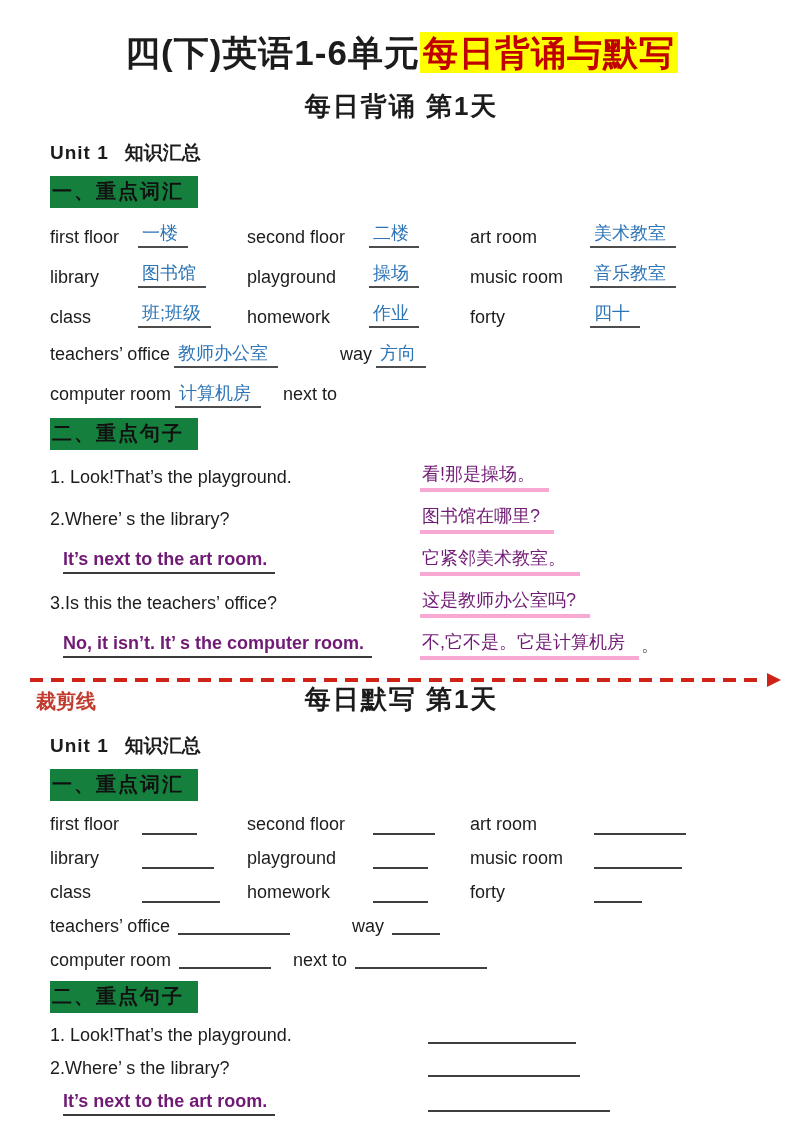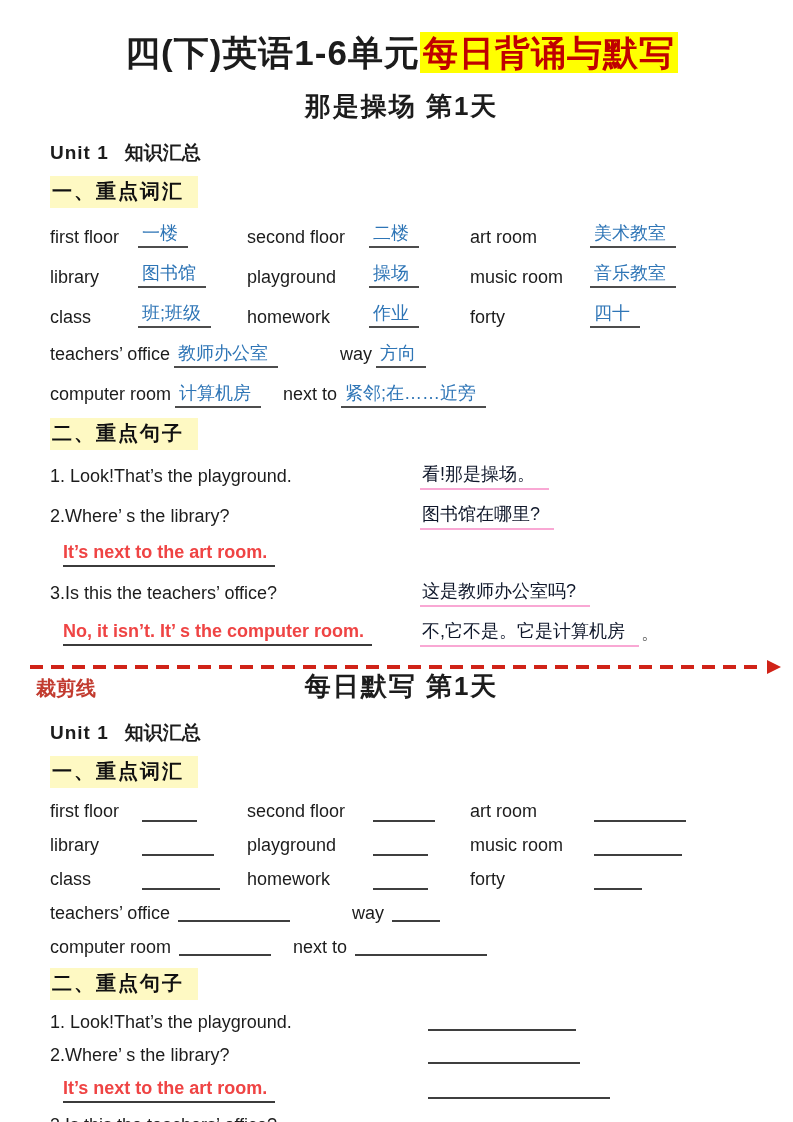--- a/index.html
+++ b/index.html
@@ -14,42 +14,42 @@
   
   .main-title { text-align:center; font-size:35px; font-weight:800; letter-spacing:1px; white-space:nowrap; }
   .main-title .hl { color:#C00000; background:#FFFF00; padding:1px 3px; }
 
   .day-heading { text-align:center; font-size:26px; font-weight:700; margin-top:12px; letter-spacing:2px; }
 
   .unit-line { margin-top:16px; font-size:19px; font-weight:700; }
   .unit-line .unit-en { margin-right:16px; letter-spacing:1px; }
 
   .section-row { margin-top:10px; }
-  .section-label { display:inline-block; background:#fef9c3; color:#111; font-size:20px; font-weight:700; padding:2px 14px 3px 2px; letter-spacing:2px; }
+  .section-label { display:inline-block; background:#15803d; color:#111; font-size:20px; font-weight:700; padding:2px 14px 3px 2px; letter-spacing:2px; }
 
   
   .vocab-row { display:flex; margin-top:13px; font-size:18px; align-items:flex-end; }
   .v-cell { display:flex; align-items:flex-end; }
   .c1 { width:197px; }
   .c2 { width:223px; }
   .c3 { flex:1; }
   .c1 .v-label { min-width:84px; }
   .c2 .v-label { min-width:118px; }
   .c3 .v-label { min-width:116px; }
   .v-ans { color:#2E75B6; border-bottom:2px solid #4d4d4d; padding:0 10px 1px 4px; margin-left:4px; white-space:nowrap; }
 
   .extra-row { display:flex; margin-top:13px; font-size:18px; align-items:center; }
   .ml62 { margin-left:62px; }
   .ml22 { margin-left:22px; }
 
   
   .sent-row { display:flex; margin-top:12px; font-size:18px; align-items:center; }
   .sent-en { width:370px; flex:0 0 370px; }
-  .em { color:#ef4444; font-weight:700; display:inline-block; border-bottom:2px solid #3b3b3b; padding:0 8px 2px 0; margin-left:13px; }
-  .sent-zh { color:#0f172a; border-bottom:2px solid #f9a8d4; padding:0 14px 2px 2px; white-space:nowrap; }
+  .em { color:#701a75; font-weight:700; display:inline-block; border-bottom:2px solid #3b3b3b; padding:0 8px 2px 0; margin-left:13px; }
+  .sent-zh { color:#701a75; border-bottom:4px solid #f9a8d4; padding:0 14px 2px 2px; white-space:nowrap; }
   .zh-suffix { color:#555; margin-left:2px; }
 
   
   .blank { display:inline-block; border-bottom:2px solid #3f3f3f; height:15px; margin-left:8px; }
   .bw48{width:48px} .bw55{width:55px} .bw62{width:62px} .bw72{width:72px} .bw78{width:78px}
   .bw88{width:88px} .bw92{width:92px} .bw112{width:112px} .bw132{width:132px}
   .sb0{width:148px} .sb1{width:152px} .sb2{width:182px}
 
   
   .divider-block { position:relative; margin:18px -28px 0 -20px; height:46px; }
@@ -62,21 +62,21 @@
 </style>
 </head>
 <body>
 
 <div class="page">
 
   <div class="main-title">
     <span>四(下)英语1-6单元</span><span class="hl">每日背诵与默写</span>
   </div>
 
-  <div class="day-heading">那是操场 第1天</div>
+  <div class="day-heading">每日背诵 第1天</div>
 
   <div class="unit-line">
     <span class="unit-en">Unit 1</span><span>知识汇总</span>
   </div>
 
   <div class="section-row">
     <span class="section-label">一、重点词汇</span>
   </div>
 
   <div class="vocab-row">
@@ -124,37 +124,37 @@
   <div class="extra-row">
     <span class="v-label">teachers’ office</span>
       <span class="v-ans">教师办公室</span>
     <span class="v-label ml62">way</span>
       <span class="v-ans">方向</span>
   </div>
   <div class="extra-row">
     <span class="v-label">computer room</span>
       <span class="v-ans">计算机房</span>
     <span class="v-label ml22">next to</span>
-      <span class="v-ans">紧邻;在……近旁</span>
   </div>
 
   <div class="section-row">
     <span class="section-label">二、重点句子</span>
   </div>
 
   <div class="sent-row">
     <span class="sent-en"><span>1. Look!That’s the playground.</span></span>
     <span class="sent-zh">看!那是操场。</span>
   </div>
   <div class="sent-row">
     <span class="sent-en"><span>2.Where’ s the library?</span></span>
     <span class="sent-zh">图书馆在哪里?</span>
   </div>
   <div class="sent-row">
     <span class="sent-en"><span class="em">It’s next to the art room.</span></span>
+    <span class="sent-zh">它紧邻美术教室。</span>
   </div>
   <div class="sent-row">
     <span class="sent-en"><span>3.Is this the teachers’ office?</span></span>
     <span class="sent-zh">这是教师办公室吗?</span>
   </div>
   <div class="sent-row">
     <span class="sent-en"><span class="em">No, it isn’t. It’ s the computer room.</span></span>
     <span class="sent-zh">不,它不是。它是计算机房</span>
       <span class="zh-suffix">。</span>
   </div>

